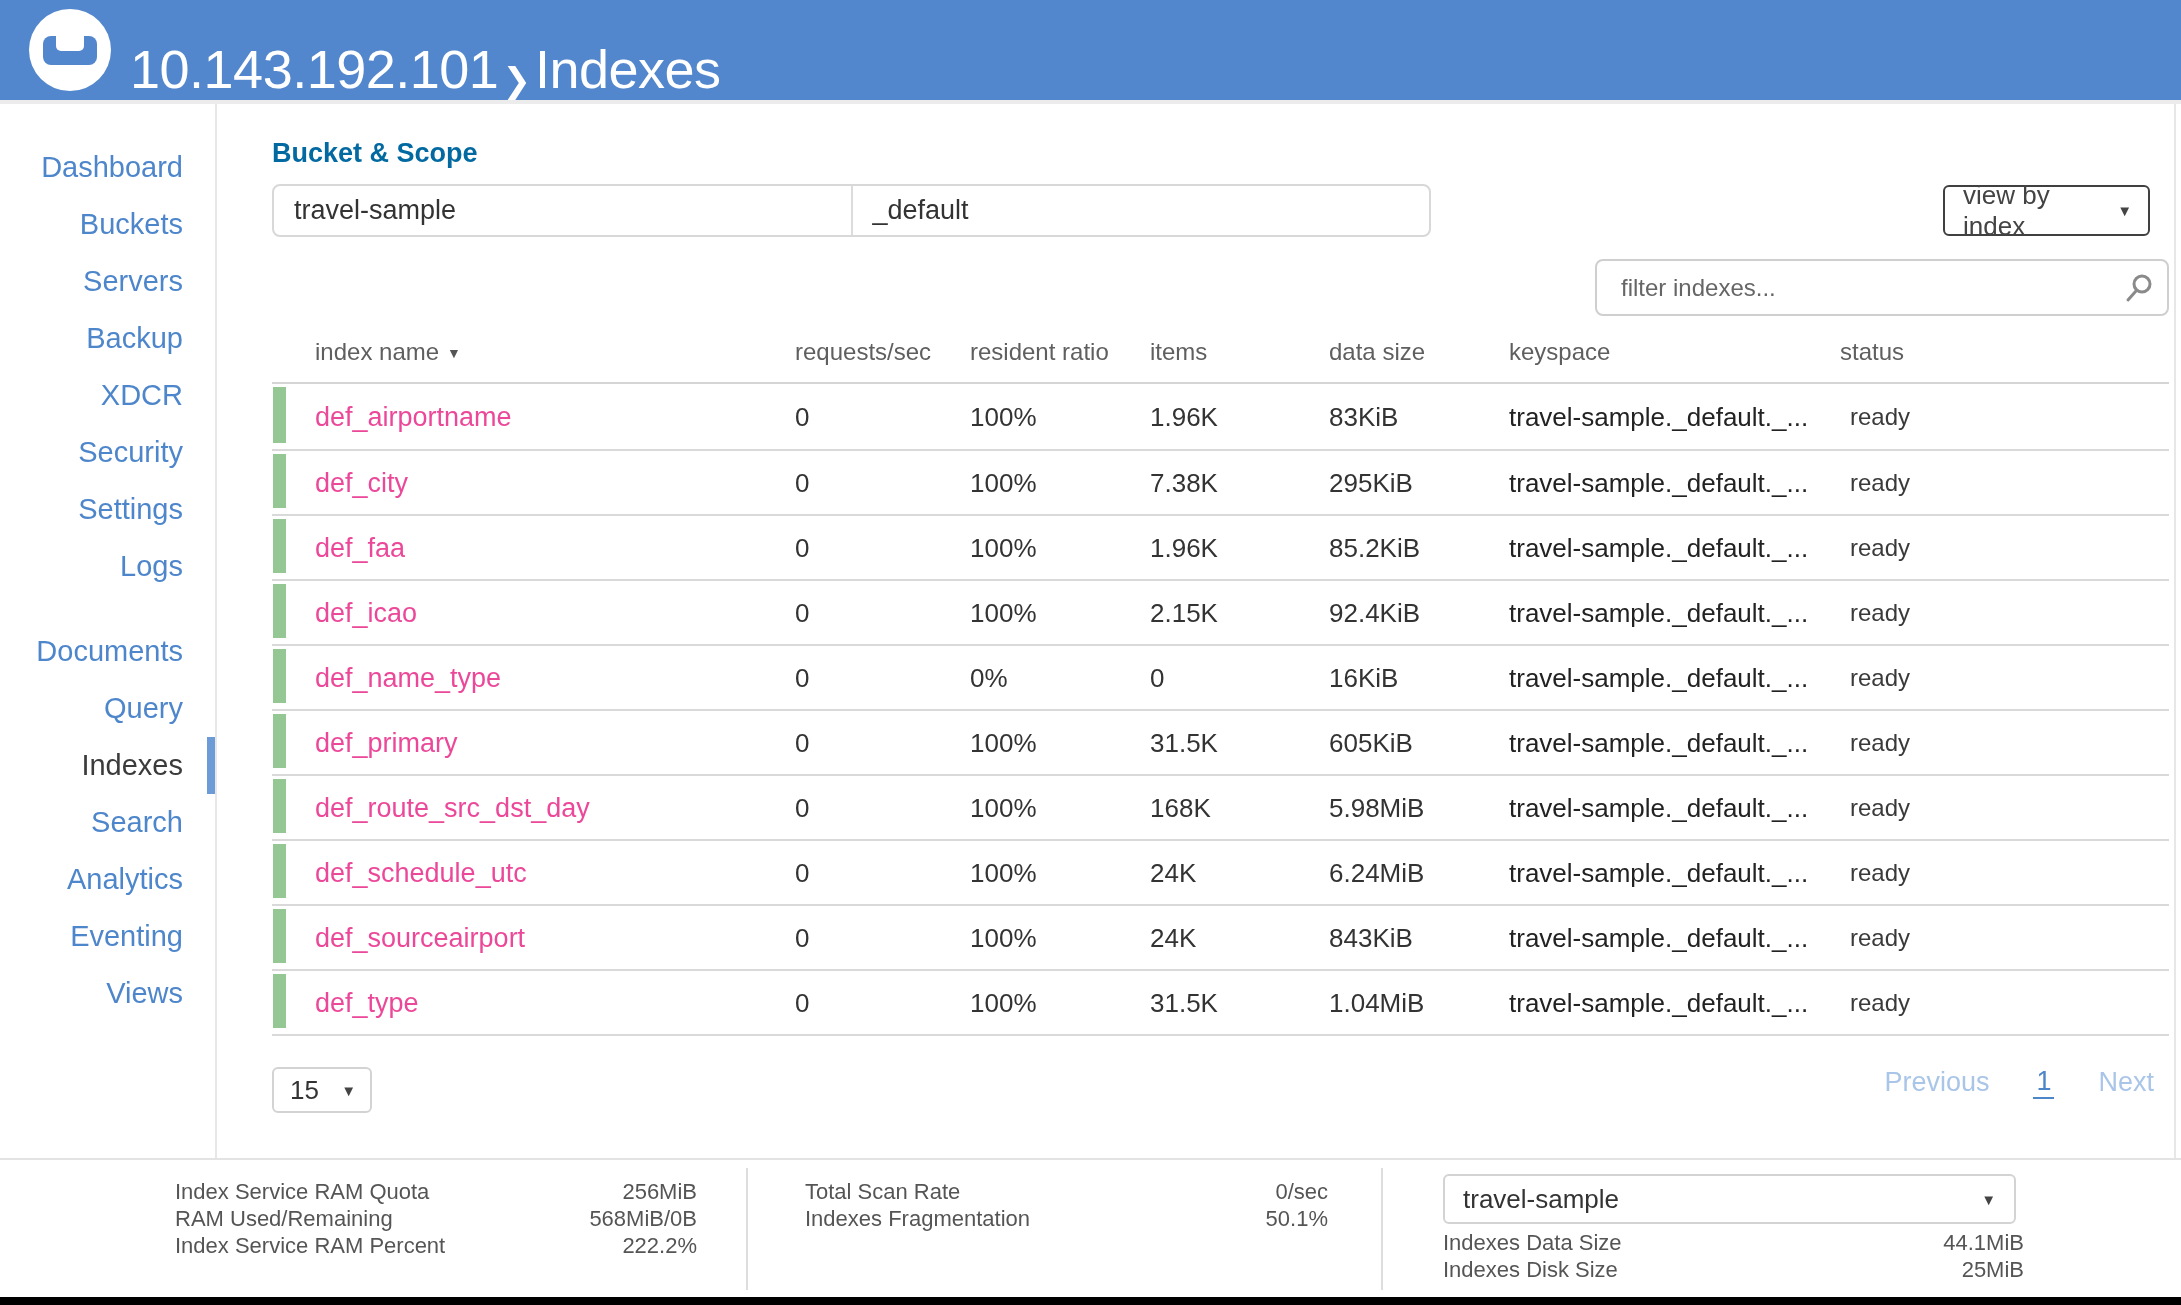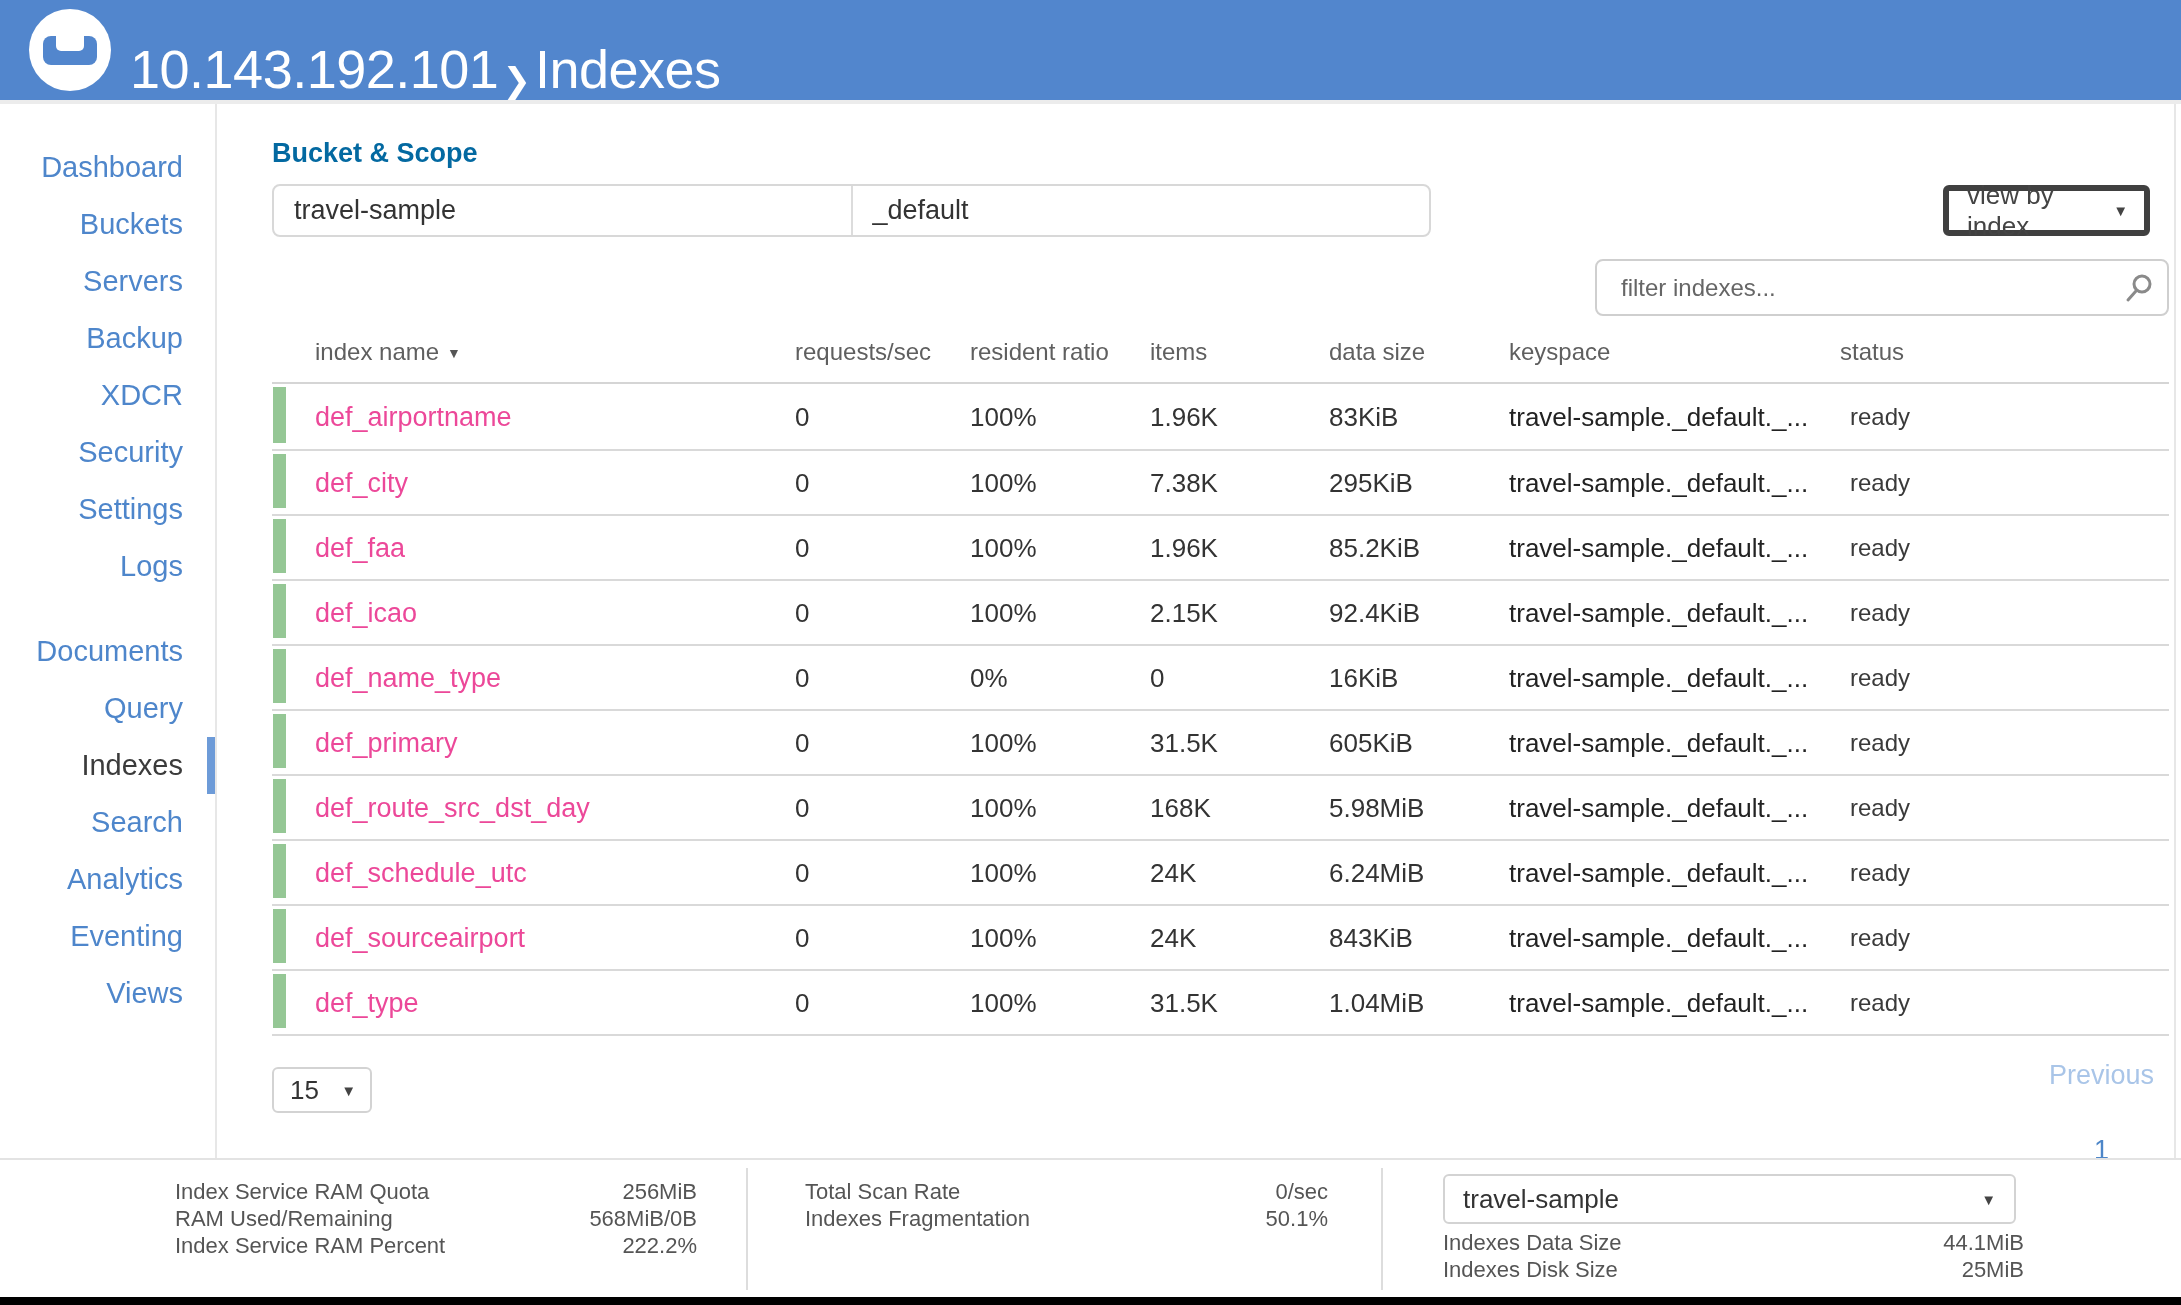--- a/index.html
+++ b/index.html
@@ -21,21 +21,21 @@
   .nav-item.gap{margin-top:28px;}
   .nav-item.selected{color:#3b3b3b;}
   .nav-item.selected::after{content:"";position:absolute;right:0;top:0;width:8px;height:57px;background:#6d9bd8;}
 
   
   .bucket-scope-label{position:absolute;left:272px;top:138px;font-size:27px;font-weight:bold;color:#0369a1;}
   .bucket-scope-box{position:absolute;left:272px;top:184px;width:1159px;height:53px;border:2px solid #d8d8d8;
                     border-radius:8px;display:flex;box-sizing:border-box;background:#fff;}
   .bs-cell{flex:1;display:flex;align-items:center;padding-left:20px;font-size:27px;color:#333;}
   .bs-cell.scope{border-left:2px solid #dcdcdc;}
-  .view-by{position:absolute;left:1943px;top:185px;width:207px;height:51px;border:6px solid #404040;border-radius:6px;
+  .view-by{position:absolute;left:1943px;top:185px;width:207px;height:51px;border:2px solid #404040;border-radius:6px;
            box-sizing:border-box;display:flex;align-items:center;justify-content:space-between;
            padding:0 16px 0 18px;font-size:26px;color:#444;background:#fff;cursor:pointer;}
   .caret{font-size:15px;color:#444;}
   .filter-wrap{position:absolute;left:1595px;top:259px;width:574px;height:57px;}
   .filter-input{width:100%;height:100%;box-sizing:border-box;border:2px solid #cfcfcf;border-radius:8px;
                 padding:0 60px 0 24px;font-size:24px;color:#555;font-family:inherit;outline:none;}
   .filter-input::placeholder{color:#666;opacity:1;}
   .mag{position:absolute;right:14px;top:13px;width:32px;height:32px;}
 
   
@@ -52,21 +52,21 @@
   .col-ratio{left:698px;}
   .col-items{left:878px;}
   .col-size{left:1057px;}
   .col-key{left:1237px;text-align:right;}  .c.col-key{color:#222;}
   .col-status{left:1568px;} .c.col-status{left:1578px;font-size:24px;color:#3a3a3a;}
 
   
   .page-size{position:absolute;left:272px;top:1067px;width:100px;height:46px;border:2px solid #d3d3d3;border-radius:6px;
              box-sizing:border-box;display:flex;align-items:center;justify-content:space-between;
              padding:0 14px 0 16px;font-size:26px;color:#333;background:#fff;cursor:pointer;}
-  .pager{position:absolute;right:27px;top:1060px;height:44px;display:flex;align-items:center;gap:44px;font-size:27px;flex-direction:column;}
+  .pager{position:absolute;right:27px;top:1060px;height:44px;display:flex;align-items:center;gap:44px;font-size:27px;}
   .pager .dim{color:#a9c5e8;cursor:default;}
   .pager .cur{color:#4d86c8;border-bottom:2px solid #4d86c8;padding:0 3px;cursor:pointer;}
 
   .right-border{position:absolute;left:2174px;top:104px;width:2px;height:1193px;background:#e7e7e7;}
 
   
   .footer{position:absolute;left:0;top:1158px;width:100%;height:139px;border-top:2px solid #e3e3e3;background:#fff;}
   .stat-block{position:absolute;font-size:22px;color:#555;}
   .stat-row{display:flex;justify-content:space-between;height:27px;line-height:27px;}
   .fb-left{left:175px;top:18px;width:522px;}

